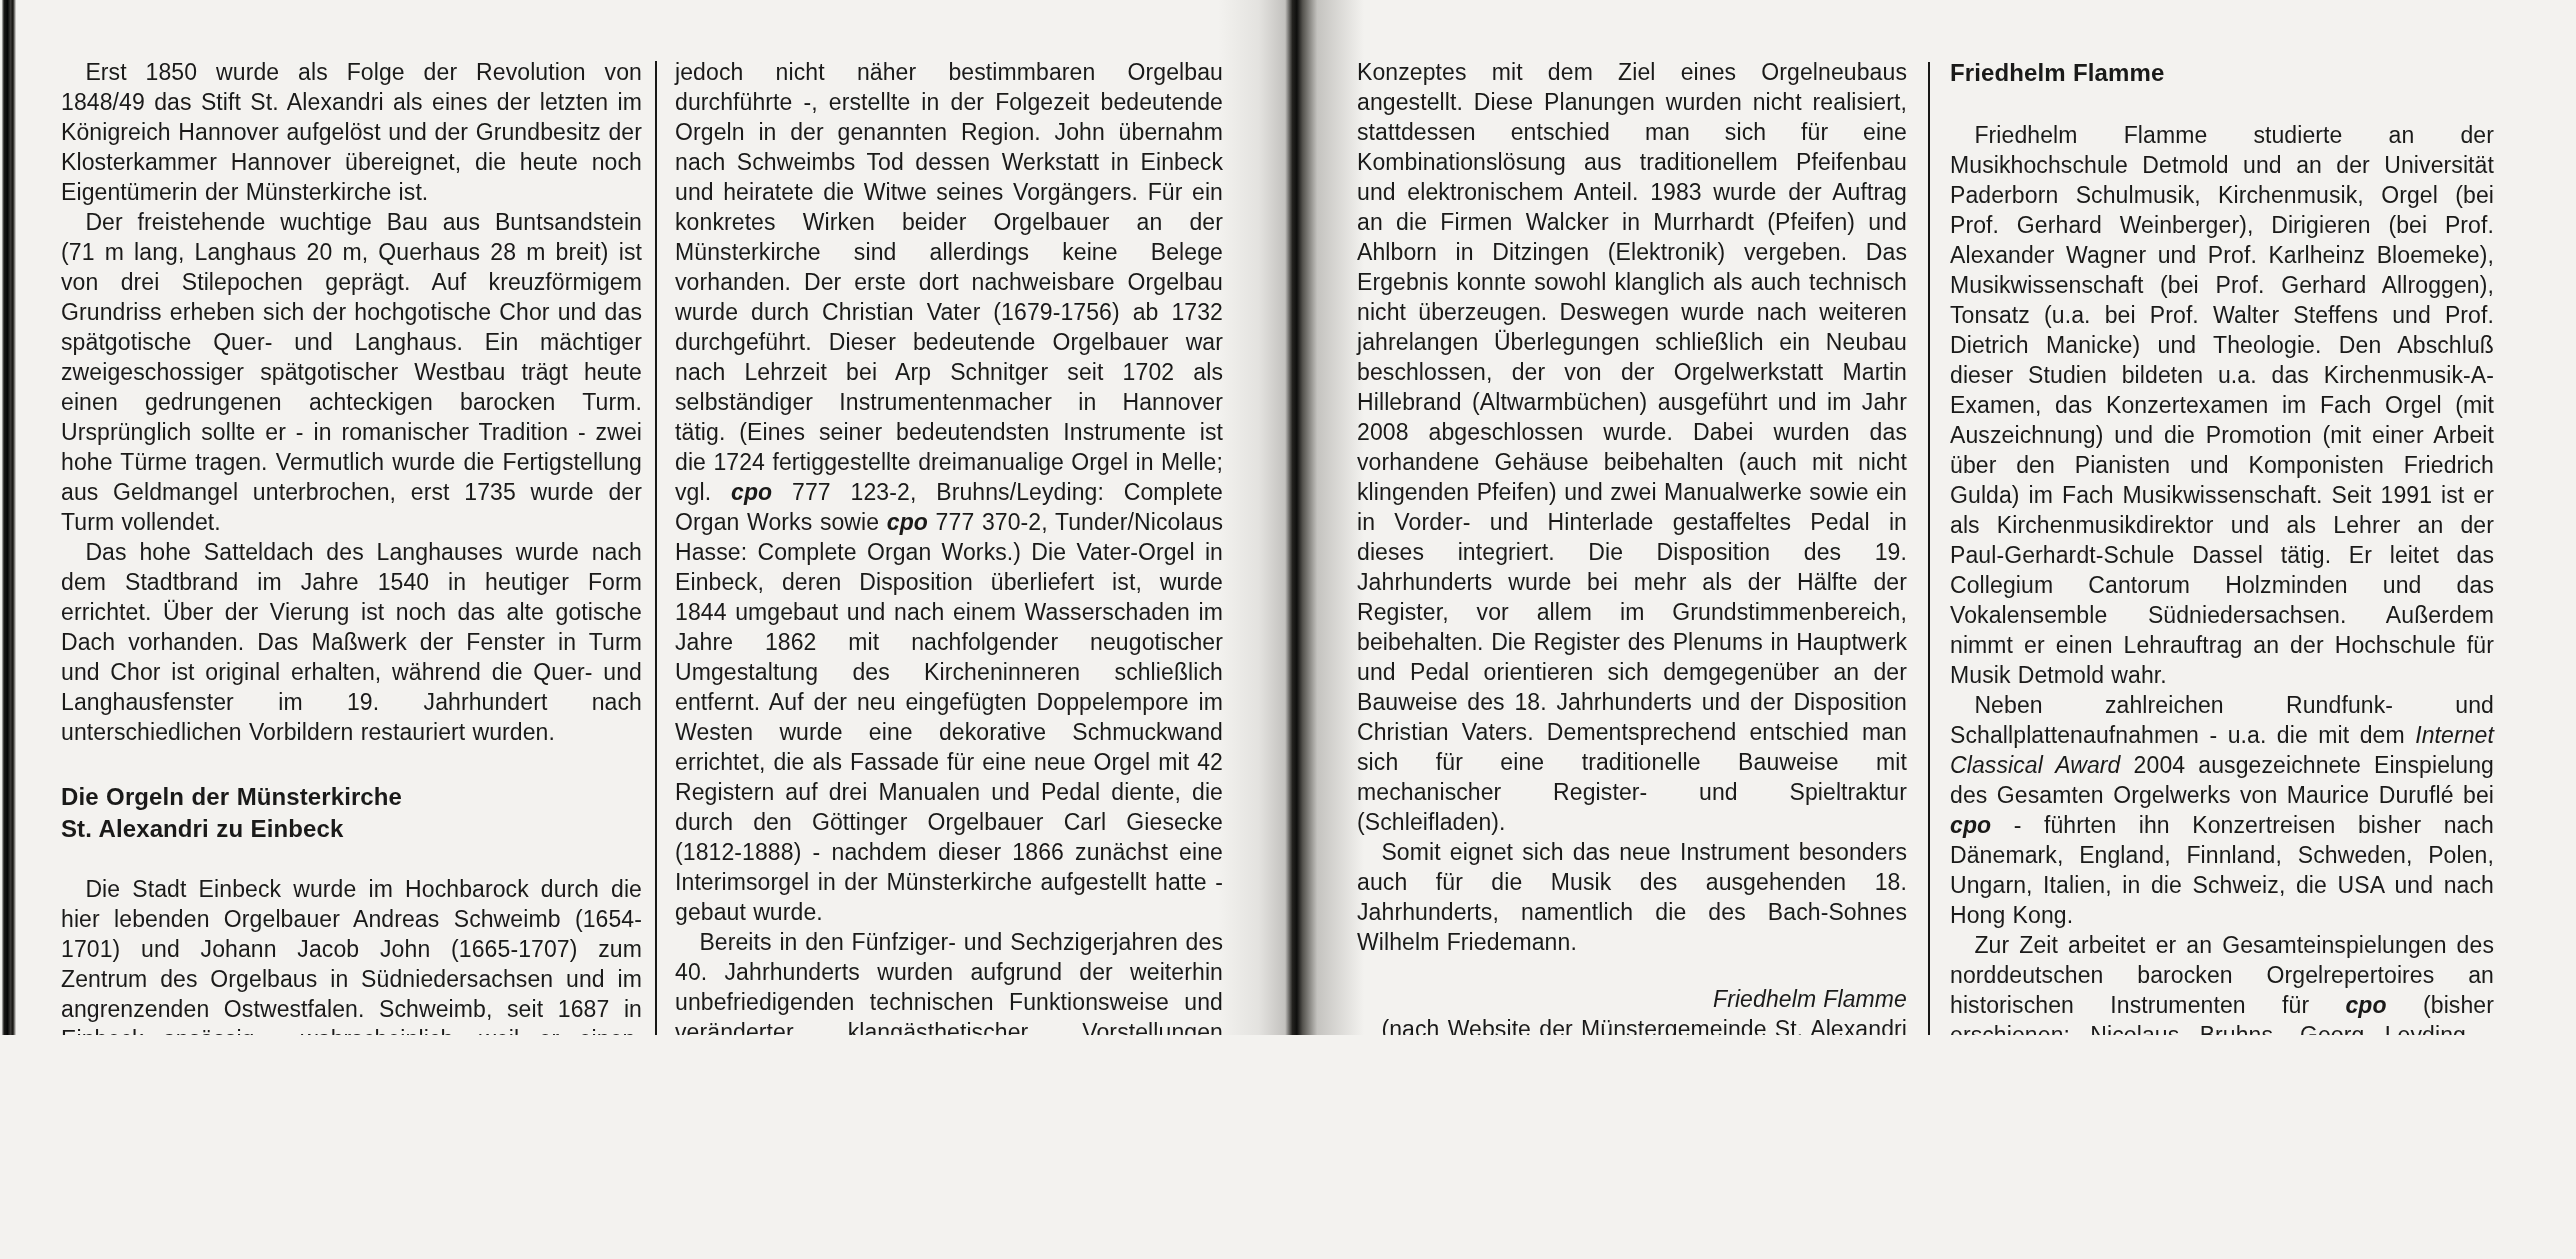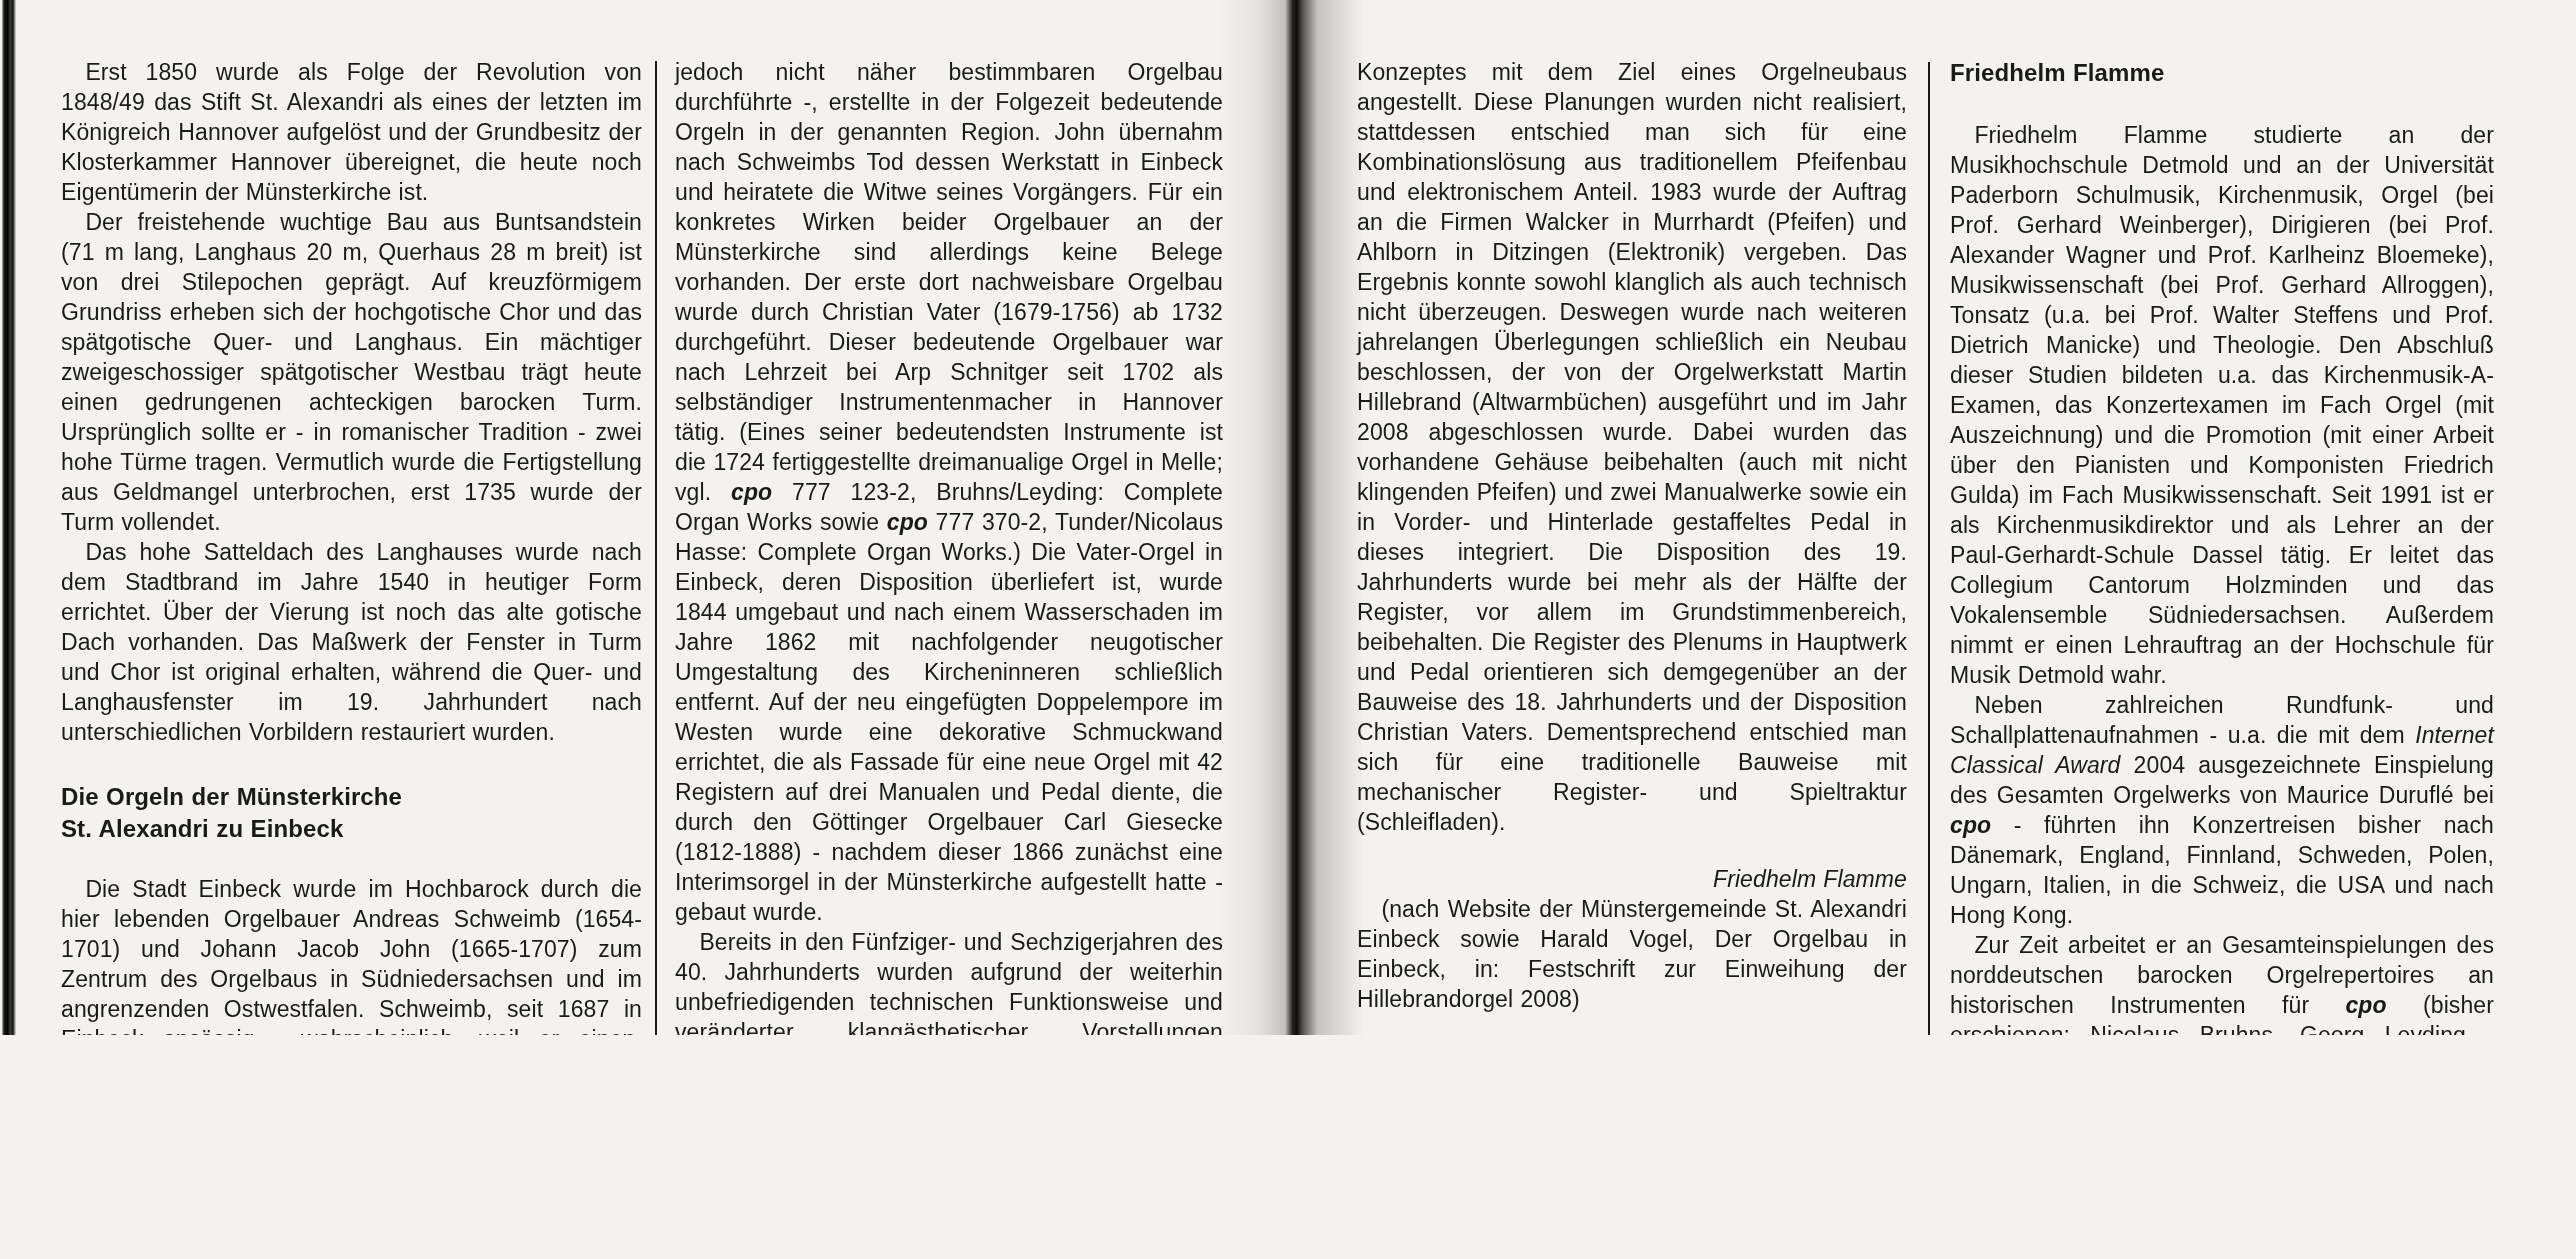--- a/index.html
+++ b/index.html
@@ -69,20 +69,21 @@
       <p class="para indent">Das hohe Satteldach des Langhauses wurde nach dem Stadtbrand im Jahre 1540 in heutiger Form errichtet. Über der Vierung ist noch das alte gotische Dach vorhanden. Das Maßwerk der Fenster in Turm und Chor ist original erhalten, während die Quer- und Langhausfenster im 19. Jahrhundert nach unterschiedlichen Vorbildern restauriert wurden.</p>
       <div class="heading">Die Orgeln der Münsterkirche<br>St. Alexandri zu Einbeck</div>
       <p class="para indent flush-last">Die Stadt Einbeck wurde im Hochbarock durch die hier lebenden Orgelbauer Andreas Schweimb (1654-1701) und Johann Jacob John (1665-1707) zum Zentrum des Orgelbaus in Südniedersachsen und im angrenzenden Ostwestfalen. Schweimb, seit 1687 in Einbeck ansässig - wahrscheinlich, weil er einen,</p>
     </div>
   <div class="col" id="col2">
       <p class="para">jedoch nicht näher bestimmbaren Orgelbau durchführte -, erstellte in der Folgezeit bedeutende Orgeln in der genannten Region. John übernahm nach Schweimbs Tod dessen Werkstatt in Einbeck und heiratete die Witwe seines Vorgängers. Für ein konkretes Wirken beider Orgelbauer an der Münsterkirche sind allerdings keine Belege vorhanden. Der erste dort nachweisbare Orgelbau wurde durch Christian Vater (1679-1756) ab 1732 durchgeführt. Dieser bedeutende Orgelbauer war nach Lehrzeit bei Arp Schnitger seit 1702 als selbständiger Instrumentenmacher in Hannover tätig. (Eines seiner bedeutendsten Instrumente ist die 1724 fertiggestellte dreimanualige Orgel in Melle; vgl. <span class="cpo">cpo</span> 777 123-2, Bruhns/Leyding: Complete Organ Works sowie <span class="cpo">cpo</span> 777 370-2, Tunder/Nicolaus Hasse: Complete Organ Works.) Die Vater-Orgel in Einbeck, deren Disposition überliefert ist, wurde 1844 umgebaut und nach einem Wasserschaden im Jahre 1862 mit nachfolgender neugotischer Umgestaltung des Kircheninneren schließlich entfernt. Auf der neu eingefügten Doppelempore im Westen wurde eine dekorative Schmuckwand errichtet, die als Fassade für eine neue Orgel mit 42 Registern auf drei Manualen und Pedal diente, die durch den Göttinger Orgelbauer Carl Giesecke (1812-1888) - nachdem dieser 1866 zunächst eine Interimsorgel in der Münsterkirche aufgestellt hatte - gebaut wurde.</p>
       <p class="para indent flush-last">Bereits in den Fünfziger- und Sechzigerjahren des 40. Jahrhunderts wurden aufgrund der weiterhin unbefriedigenden technischen Funktionsweise und veränderter klangästhetischer Vorstellungen verschiedene Überlegungen bezüglich eines dauerhaft befriedigenden</p>
     </div>
   <div class="col" id="col3">
       <p class="para">Konzeptes mit dem Ziel eines Orgelneubaus angestellt. Diese Planungen wurden nicht realisiert, stattdessen entschied man sich für eine Kombinationslösung aus traditionellem Pfeifenbau und elektronischem Anteil. 1983 wurde der Auftrag an die Firmen Walcker in Murrhardt (Pfeifen) und Ahlborn in Ditzingen (Elektronik) vergeben. Das Ergebnis konnte sowohl klanglich als auch technisch nicht überzeugen. Deswegen wurde nach weiteren jahrelangen Überlegungen schließlich ein Neubau beschlossen, der von der Orgelwerkstatt Martin Hillebrand (Altwarmbüchen) ausgeführt und im Jahr 2008 abgeschlossen wurde. Dabei wurden das vorhandene Gehäuse beibehalten (auch mit nicht klingenden Pfeifen) und zwei Manualwerke sowie ein in Vorder- und Hinterlade gestaffeltes Pedal in dieses integriert. Die Disposition des 19. Jahrhunderts wurde bei mehr als der Hälfte der Register, vor allem im Grundstimmenbereich, beibehalten. Die Register des Plenums in Hauptwerk und Pedal orientieren sich demgegenüber an der Bauweise des 18. Jahrhunderts und der Disposition Christian Vaters. Dementsprechend entschied man sich für eine traditionelle Bauweise mit mechanischer Register- und Spieltraktur (Schleifladen).</p>
+      <p class="para indent">Somit eignet sich das neue Instrument besonders auch für die Musik des ausgehenden 18. Jahrhunderts, namentlich die des Bach-Sohnes Wilhelm Friedemann.</p>
       <div class="signature"><span class="ital">Friedhelm Flamme</span></div>
       <p class="para indent">(nach Website der Münstergemeinde St. Alexandri Einbeck sowie Harald Vogel, Der Orgelbau in Einbeck, in: Festschrift zur Einweihung der Hillebrandorgel 2008)</p>
     </div>
   <div class="col" id="col4">
       <div class="heading">Friedhelm Flamme</div>
       <p class="para indent">Friedhelm Flamme studierte an der Musikhochschule Detmold und an der Universität Paderborn Schulmusik, Kirchenmusik, Orgel (bei Prof. Gerhard Weinberger), Dirigieren (bei Prof. Alexander Wagner und Prof. Karlheinz Bloemeke), Musikwissenschaft (bei Prof. Gerhard Allroggen), Tonsatz (u.a. bei Prof. Walter Steffens und Prof. Dietrich Manicke) und Theologie. Den Abschluß dieser Studien bildeten u.a. das Kirchenmusik-A-Examen, das Konzertexamen im Fach Orgel (mit Auszeichnung) und die Promotion (mit einer Arbeit über den Pianisten und Komponisten Friedrich Gulda) im Fach Musikwissenschaft. Seit 1991 ist er als Kirchenmusikdirektor und als Lehrer an der Paul-Gerhardt-Schule Dassel tätig. Er leitet das Collegium Cantorum Holzminden und das Vokalensemble Südniedersachsen. Außerdem nimmt er einen Lehrauftrag an der Hochschule für Musik Detmold wahr.</p>
       <p class="para indent">Neben zahlreichen Rundfunk- und Schallplattenaufnahmen - u.a. die mit dem <span class="ital">Internet Classical Award</span> 2004 ausgezeichnete Einspielung des Gesamten Orgelwerks von Maurice Duruflé bei <span class="cpo">cpo</span> - führten ihn Konzertreisen bisher nach Dänemark, England, Finnland, Schweden, Polen, Ungarn, Italien, in die Schweiz, die USA und nach Hong Kong.</p>
       <p class="para indent">Zur Zeit arbeitet er an Gesamteinspielungen des norddeutschen barocken Orgelrepertoires an historischen Instrumenten für <span class="cpo">cpo</span> (bisher erschienen: Nicolaus Bruhns, Georg Leyding - Vincent Lübeck - Johann Adam Reincken, Andreas Kneller, Christian Geist - Martin Radeck, Arnold Matthias Brunckhorst, Johann Steffens, Daniel Erich, Christian Ritter, Johann Nicolaus Hanff - Melchior Schildt, Peter Morhard - Franz Tunder, Nicolaus Hasse - Johann Praetorius, siehe auch S. 17 ff.)</p>
     </div>
 

